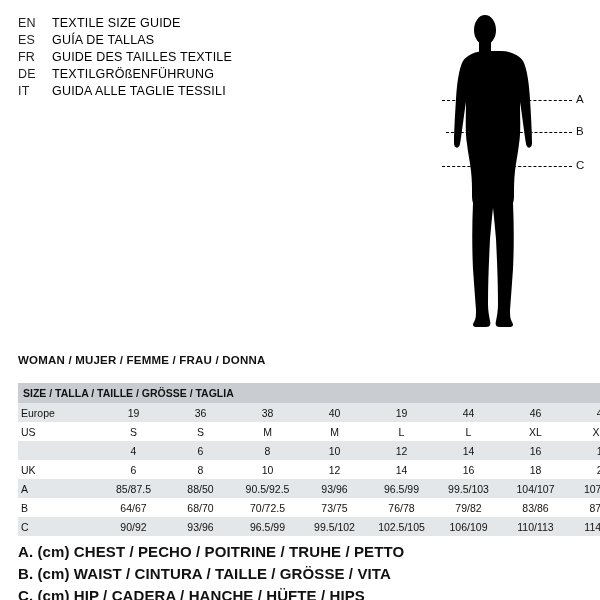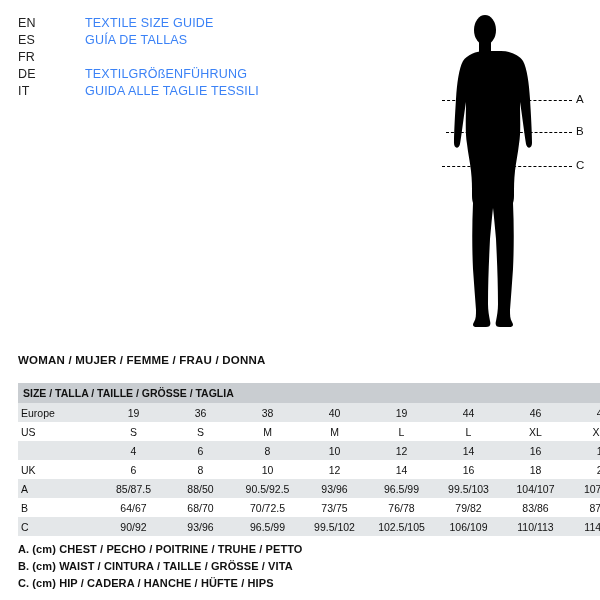--- a/index.html
+++ b/index.html
@@ -35,23 +35,22 @@
   }
   .lang-code {
     width: 34px;
     flex: 0 0 34px;
     font-size: 12.5px;
     color: #222;
     letter-spacing: 0.2px;
   }
   .lang-text {
     font-size: 12.5px;
-    color: #3b82f6;
+    color: #000000;
     letter-spacing: 0.2px;
-    margin-left: 33px;
   }
 
   
   .figure-area {
     position: absolute;
     top: 8px;
     left: 430px;
     width: 160px;
     height: 365px;
   }
@@ -118,21 +117,21 @@
   .col-val { width: 67px; }
 
   
   .footnotes {
     position: absolute;
     top: 543px;
     left: 18px;
     width: 560px;
   }
   .footnote {
-    font-size: 11px;
+    font-size: 15px;
     font-weight: bold;
     color: #111;
     margin-bottom: 5px;
     letter-spacing: 0.1px;
   }
 </style>
 </head>
 <body>
 
 <div id="page">
@@ -141,20 +140,21 @@
     <div class="title-row">
       <span class="lang-code">EN</span>
       <span class="lang-text">TEXTILE SIZE GUIDE</span>
     </div>
     <div class="title-row">
       <span class="lang-code">ES</span>
       <span class="lang-text">GUÍA DE TALLAS</span>
     </div>
     <div class="title-row">
       <span class="lang-code">FR</span>
+      <span class="lang-text">GUIDE DES TAILLES TEXTILE</span>
     </div>
     <div class="title-row">
       <span class="lang-code">DE</span>
       <span class="lang-text">TEXTILGRÖßENFÜHRUNG</span>
     </div>
     <div class="title-row">
       <span class="lang-code">IT</span>
       <span class="lang-text">GUIDA ALLE TAGLIE TESSILI</span>
     </div>
   </div>

